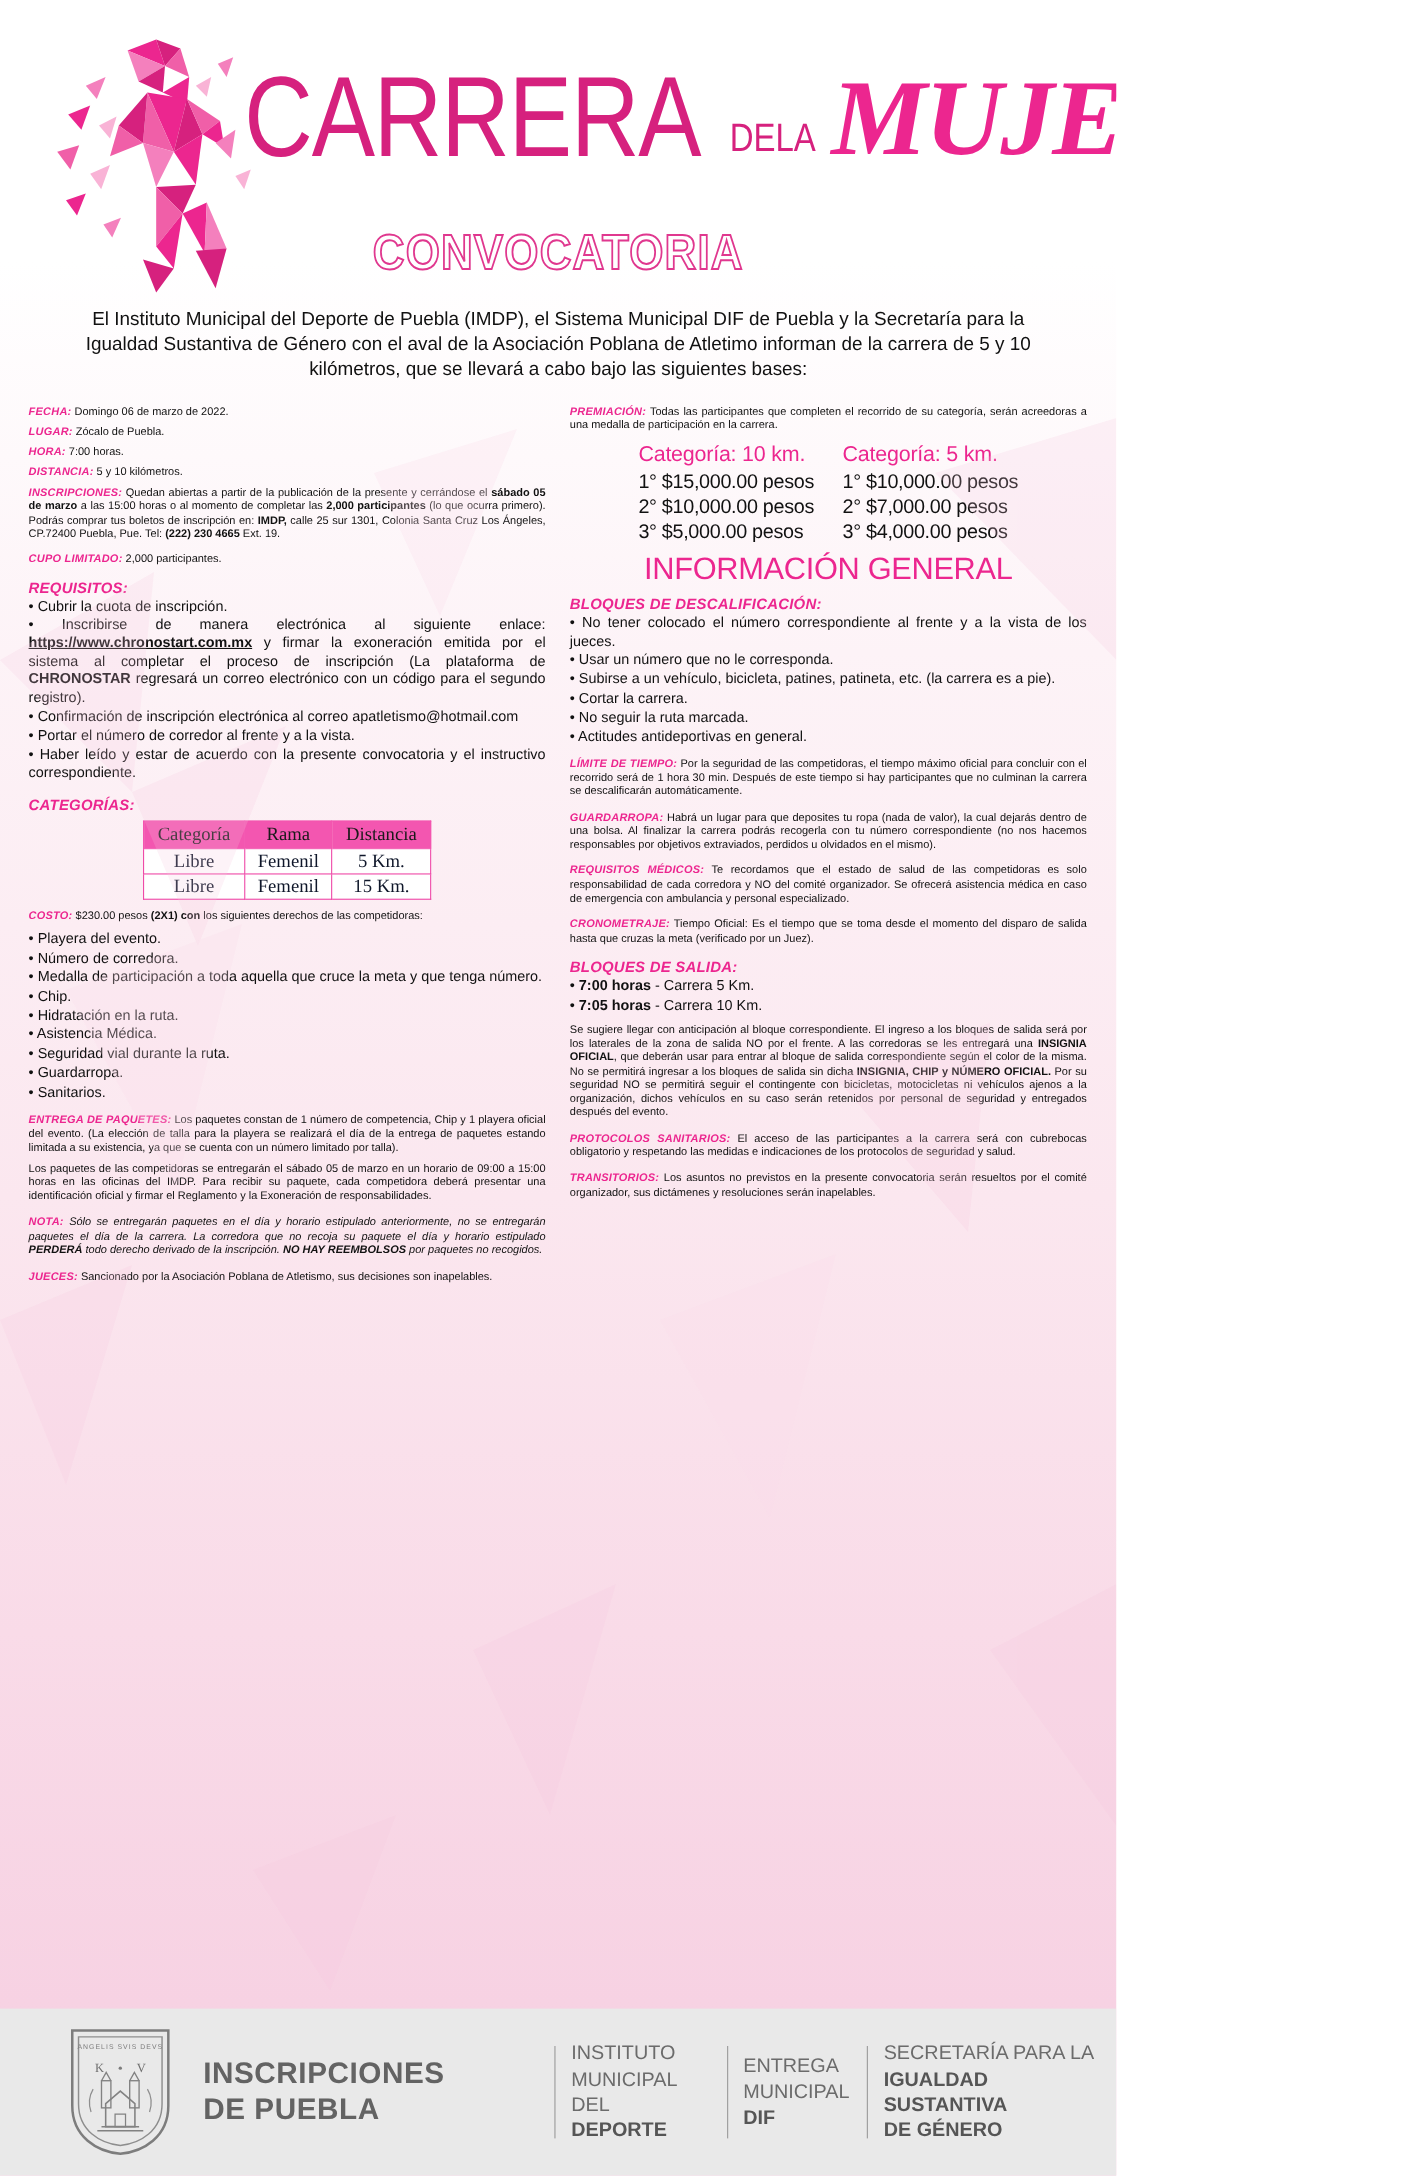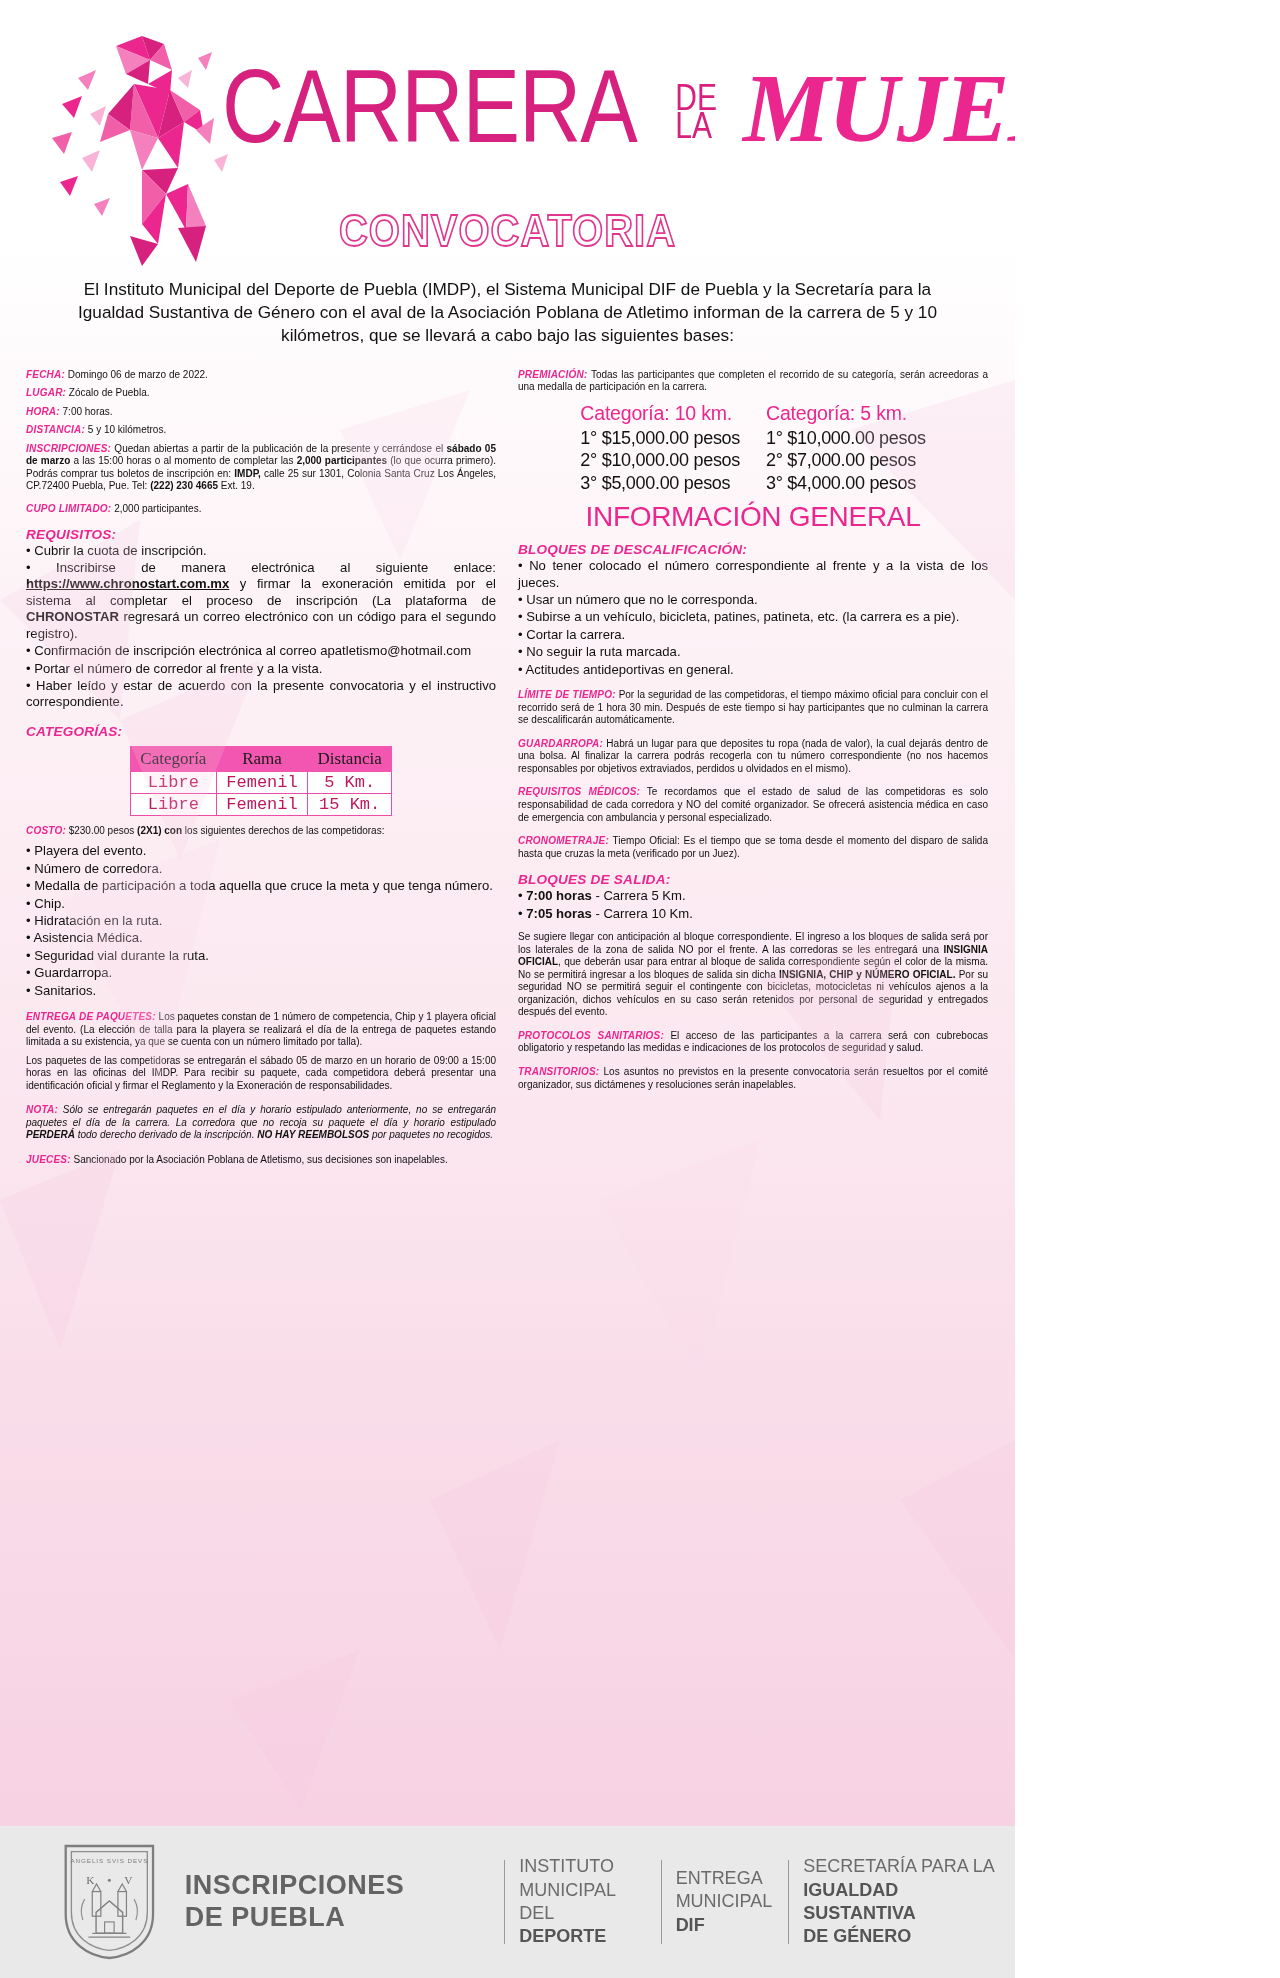--- a/index.html
+++ b/index.html
@@ -20,30 +20,30 @@
   
   .bg-polys{position:absolute;inset:0;pointer-events:none;opacity:.55;}
   .bg-polys svg{width:100%;height:100%;display:block;}
 
   
   .header{position:relative;height:272px;}
   .runner{position:absolute;left:38px;top:18px;width:250px;height:250px;}
   .runner svg{width:100%;height:100%;display:block;}
   .wordmark{
     position:absolute;left:222px;top:68px;
-    display:flex;align-items:flex-end;gap:20px;white-space:nowrap;
+    display:flex;align-items:flex-end;gap:8px;white-space:nowrap;
   }
   .wm-carrera{
     font-family:"Liberation Sans", sans-serif;
     font-size:88px;letter-spacing:-1px;line-height:.86;
     color:#d6217e;font-weight:400;
     transform:scaleY(1.18) scaleX(.98);transform-origin:bottom left;
   }
   .wm-dela{
-    display:inline-flex;flex-direction:column;justify-content:flex-end;
+    display:inline-flex;flex-direction:row;justify-content:flex-end;
     line-height:.92;margin:0 6px 8px 10px;
   }
   .wm-dela span{
     font-family:"Liberation Sans", sans-serif;
     font-size:30px;font-weight:400;color:#d6217e;letter-spacing:0px;
     transform:scaleY(1.2);transform-origin:left bottom;
   }
   .wm-mujer{
     font-family:"Liberation Serif", serif;
     font-style:italic;font-weight:700;
@@ -97,21 +97,21 @@
     border-collapse:collapse;margin:7px auto 8px auto;width:262px;
     font-family:"Liberation Serif", serif;
   }
   .cat-table th{
     background:#f356b0;color:#1a1a1a;font-weight:400;
     font-size:17px;padding:2px 6px;text-align:center;
     border:1px solid #f356b0;
   }
   .cat-table td{
     background:#ffffff;font-size:17px;padding:1px 6px;text-align:center;
-    border:1.4px solid #ef4aa8;color:#be185d;font-family:Liberation Mono, monospace;
+    border:1.4px solid #ef4aa8;color:#0f172a;
   }
 
   
   .prize-wrap{display:flex;justify-content:center;gap:26px;margin:8px 0 4px 0;}
   .prize-block{text-align:left;}
   .prize-title{
     font-family:"Liberation Sans", sans-serif;
     font-size:19.5px;color:#ec268f;margin:0 0 2px 0;letter-spacing:-.2px;
   }
   .prize-line{

